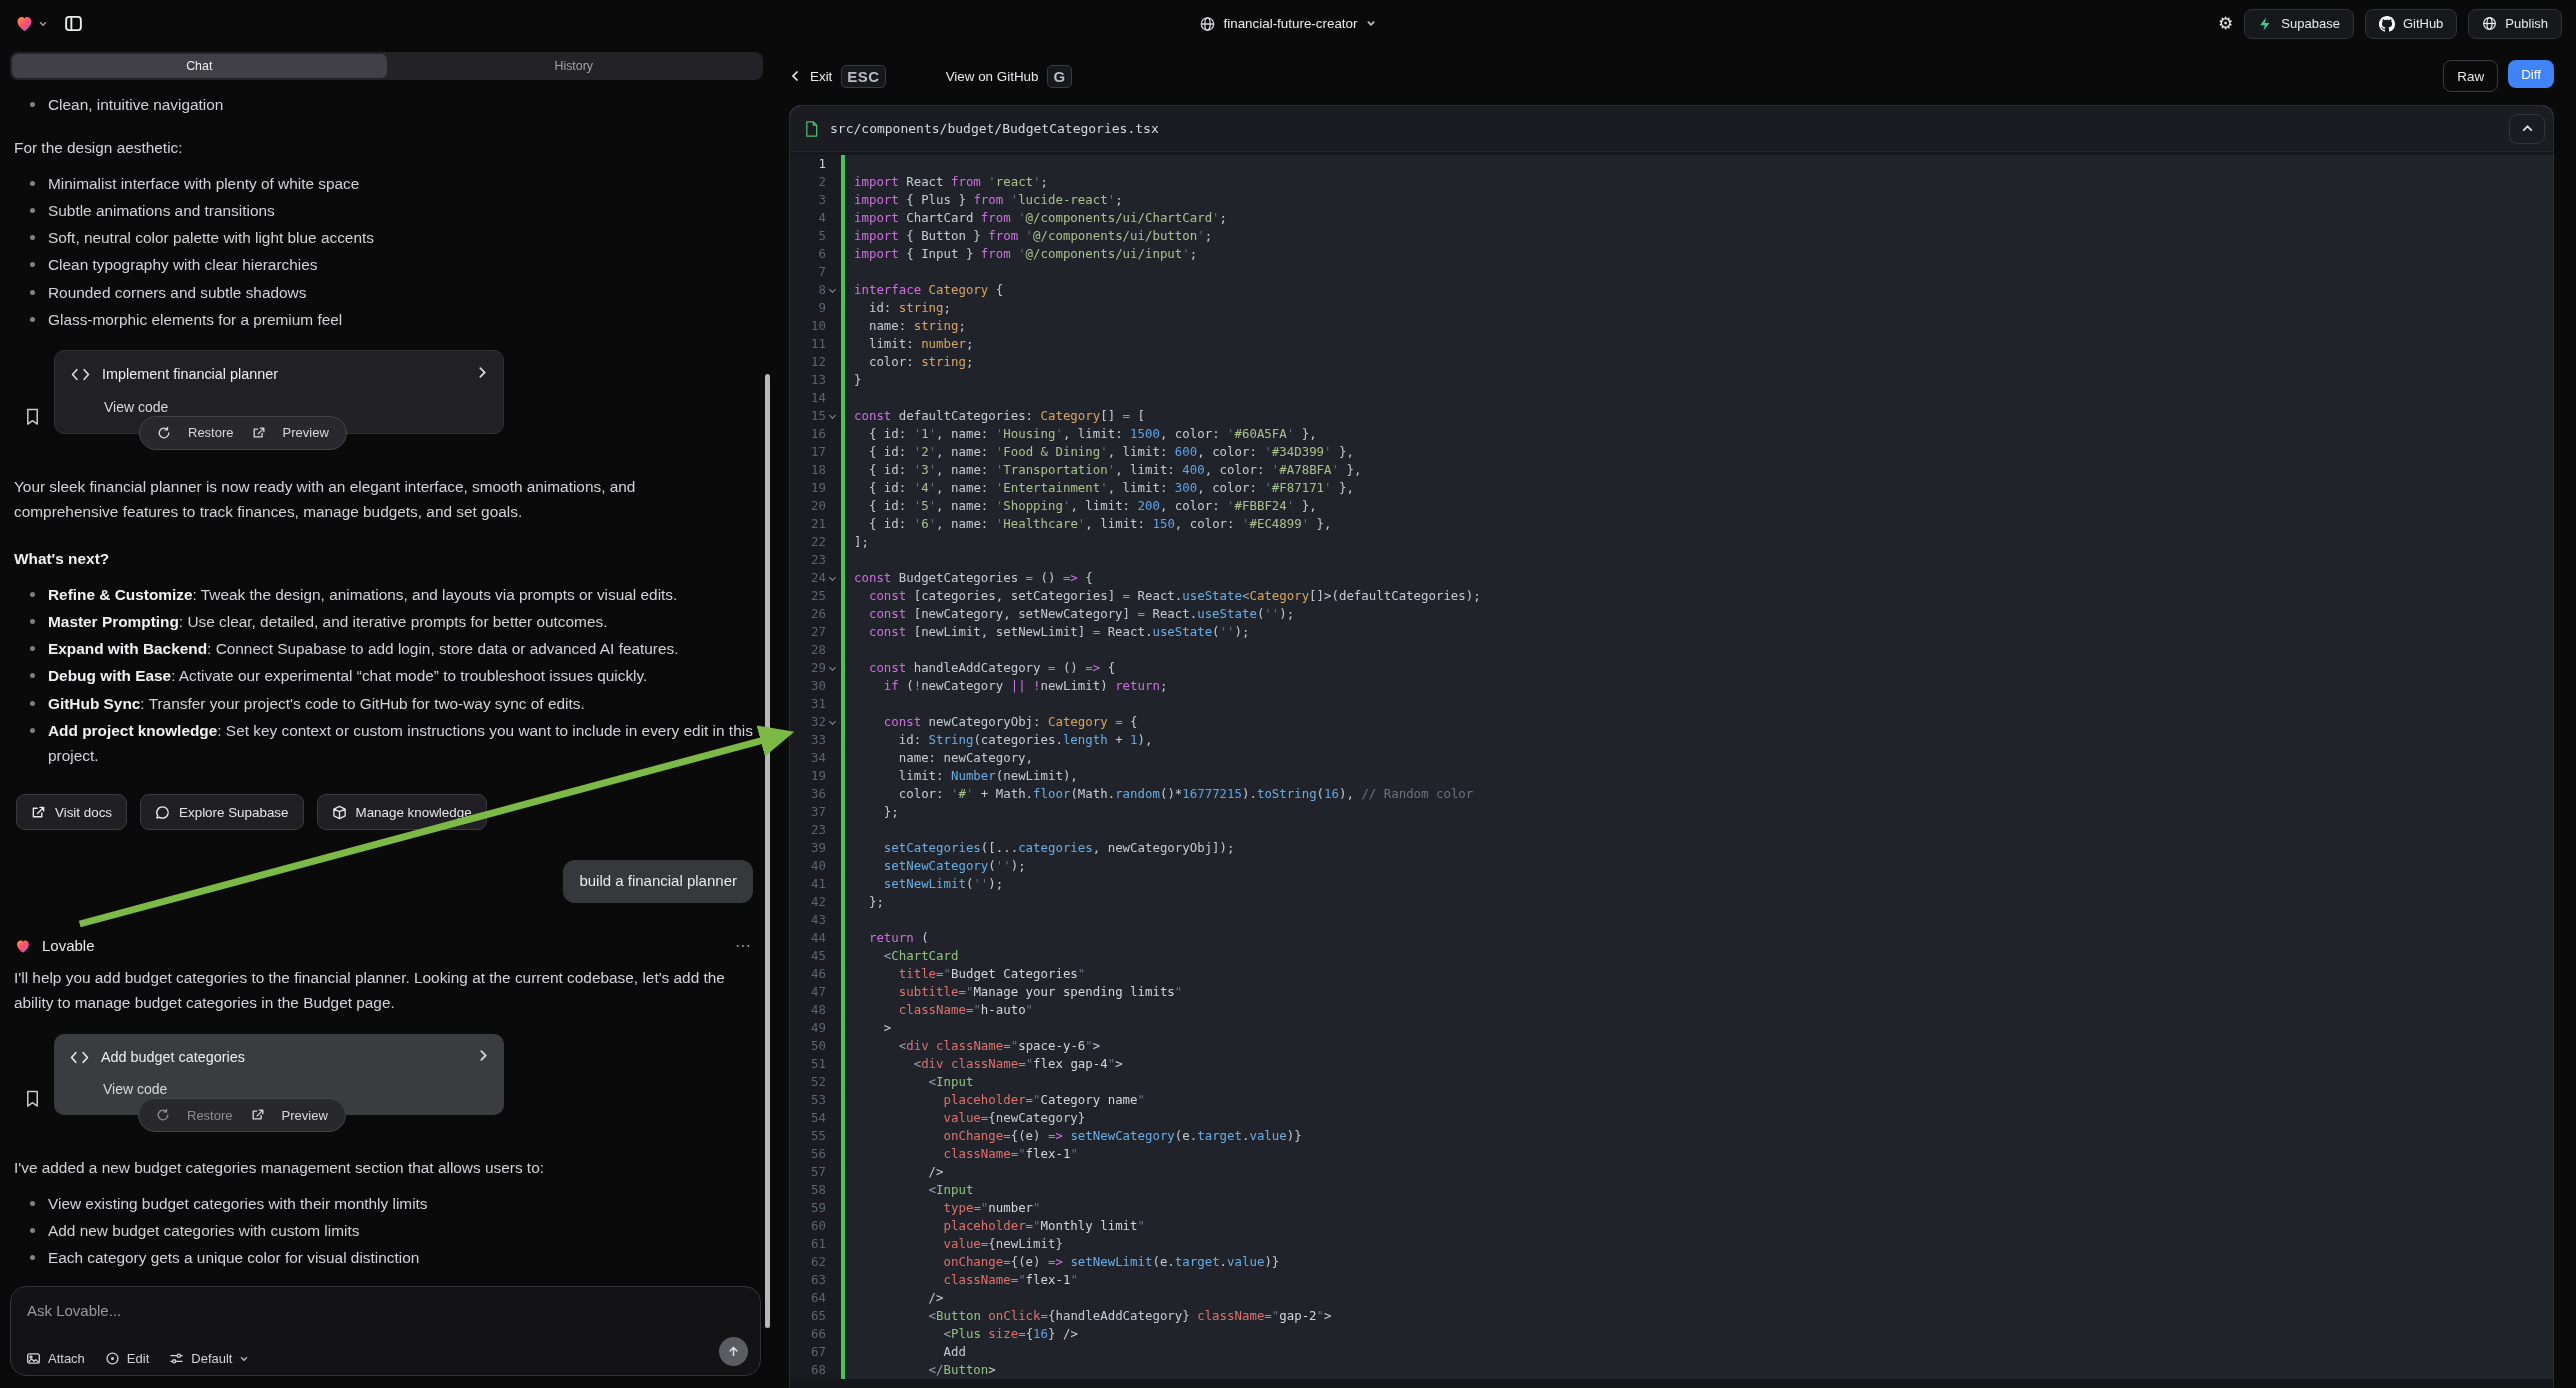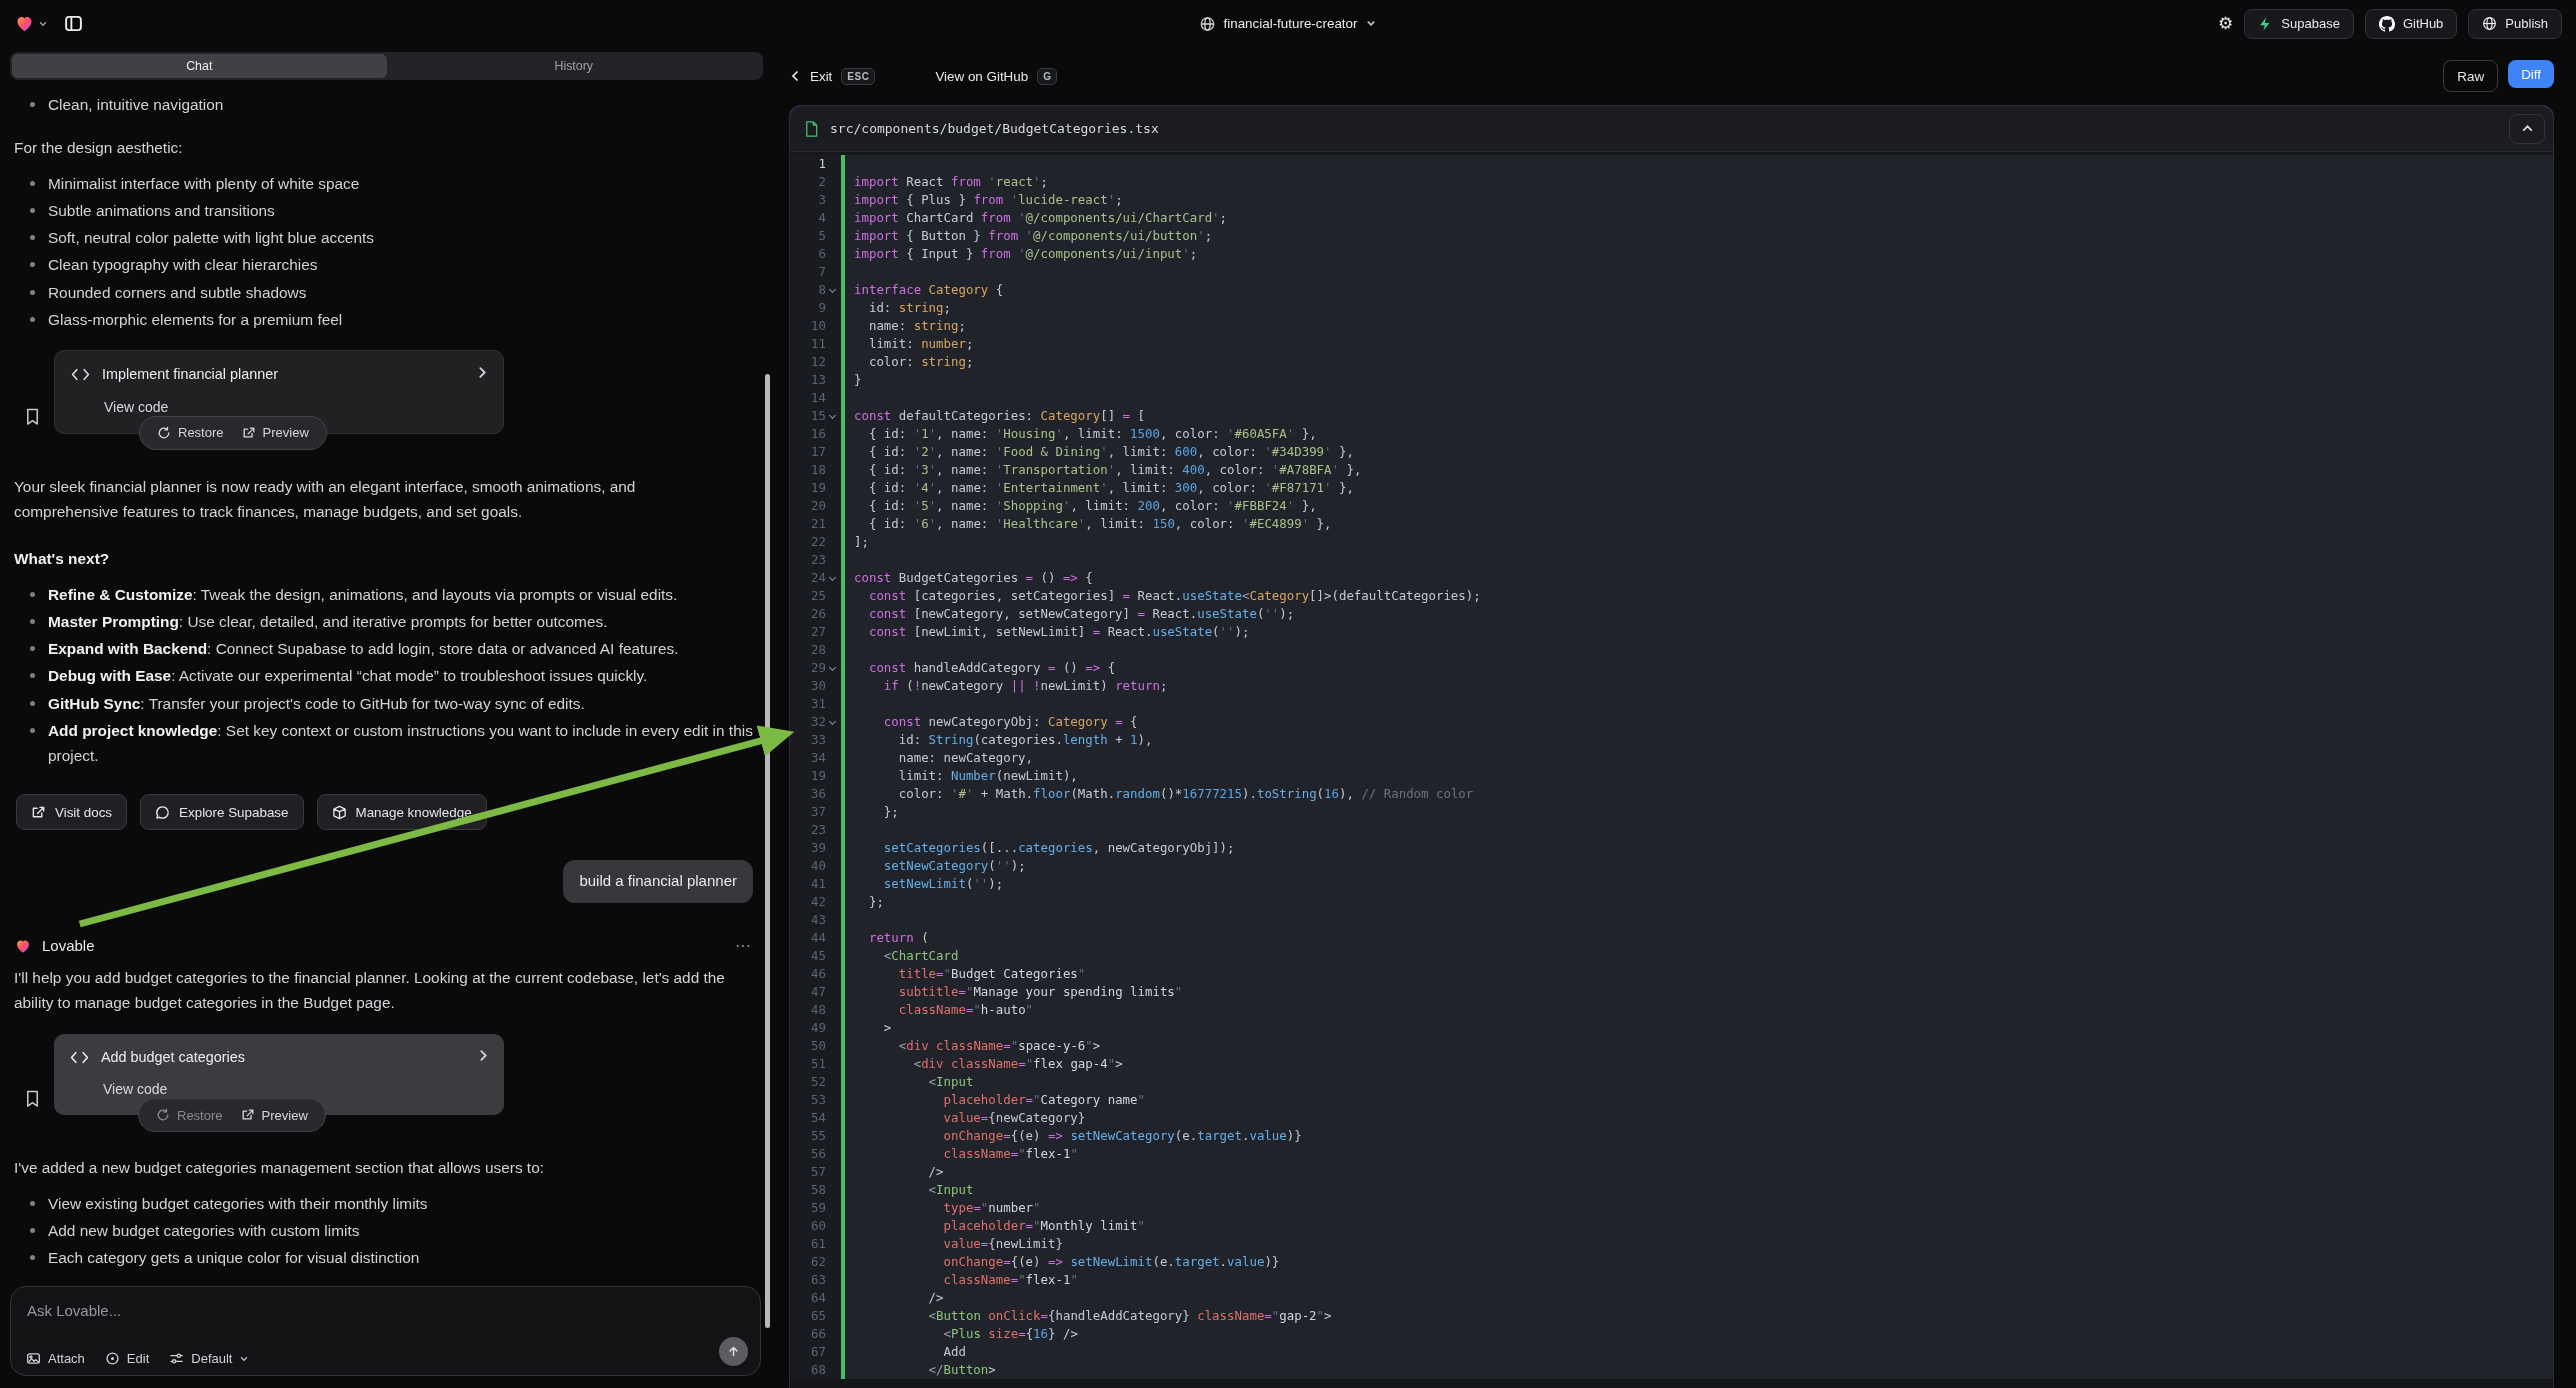--- a/index.html
+++ b/index.html
@@ -37,21 +37,21 @@
   
   .vcard { position:relative; display:flex; gap:13px; margin:18px 0 40px 10px; align-items:flex-end; }
   .bm { color:#c9cacd; margin-top:12px; }
   .vc-box { width:450px; border-radius:10px; padding:12px 14px 14px 16px; position:relative; }
   .vc-box.dim { background:#212124; border:1px solid #303033; }
   .vc-box.lit { background:#3b3c40; }
   .vc-row1 { display:flex; align-items:center; gap:12px; font-size:14.4px; color:#ededef; }
   .vc-row1 .chev { margin-left:auto; color:#d2d3d6; }
   .vc-action { margin:9px 0 0 33px; font-size:14px; color:#d8d9dc; cursor:pointer; }
   .pill { position:absolute; left:84px; bottom:-17px; height:34px; display:flex; align-items:center; background:#29292d; border:1px solid #434449; border-radius:18px; padding:0 8px; font-size:13px; }
-  .pill .pbtn { display:flex; align-items:center; gap:7px; padding:0 9px; cursor:pointer; color:#d6d7da; }
+  .pill .pbtn { display:flex; align-items:center; gap:17px; padding:0 9px; cursor:pointer; color:#d6d7da; }
   .pill .pbtn.dim { color:#8b8c91; }
 
   .quick-row { display:flex; gap:13px; margin:26px 0 0 2px; }
   .q-btn { display:flex; align-items:center; gap:9px; height:36px; padding:0 14px; background:#202024; border:1px solid #3a3b40; border-radius:9px; font-size:13.4px; color:#e5e6e9; cursor:pointer; }
 
   .user-bubble { margin-left:auto; width:fit-content; max-width:458px; background:#37383c; border-radius:12px; padding:9px 16px; font-size:15px; color:#e8e9eb; }
   .ub1 { margin-top:30px; }
 
   .assist-head { display:flex; align-items:center; gap:10px; margin:30px 0 4px 0; }
   .assist-head .nm { font-size:15px; color:#eaeaec; }
@@ -62,21 +62,21 @@
   .composer .ph { font-size:15px; color:#96989d; }
   .c-controls { position:absolute; left:15px; right:14px; bottom:9px; display:flex; align-items:center; gap:20px; font-size:13px; color:#d2d3d6; }
   .c-item { display:flex; align-items:center; gap:7px; cursor:pointer;margin-top:20px; }
   .send-btn { position:absolute; right:12px; bottom:9px; width:29px; height:29px; border-radius:50%; background:#5b5c61; display:flex; align-items:center; justify-content:center; color:#d9dadd; cursor:pointer; }
   .chat-scrollbar { position:absolute; right:3px; top:327px; width:5px; height:954px; background:#d7d7d9; border-radius:3px; opacity:.85; }
 
   
   .code-panel { flex:1; position:relative; padding:0 22px 0 16px; }
   .code-header { height:58px; display:flex; align-items:center; font-size:13.4px; color:#e8e9ec; gap:8px; }
   .hdr-group { display:flex; align-items:center; gap:9px; cursor:pointer; }
-  .kbd { font-size:10px; letter-spacing:0.5px; color:#b9bcc3; border:1px solid #3a3b41; background:#17181c; border-radius:5px; padding:2px 5px; font-weight:bold; }
+  .kbd { font-size:15px; letter-spacing:0.5px; color:#b9bcc3; border:1px solid #3a3b41; background:#17181c; border-radius:5px; padding:2px 5px; font-weight:bold; }
   .gap56 { width:44px; }
   .hdr-right { margin-left:auto; display:flex; gap:10px; }
   .btn-raw { height:32px; padding:0 13px; display:flex; align-items:center; border:1px solid #3a3b41; border-radius:8px; color:#e8e9ec; cursor:pointer; }
   .btn-diff { height:28px; padding:0 13px; display:flex; align-items:center; border-radius:8px; color:#fff; cursor:pointer; }
 
   .code-card { position:absolute; left:16px; right:22px; top:58px; bottom:0; border:1px solid #2b2c31; border-bottom:none; border-radius:12px 12px 0 0; background:#8b5cf6; display:flex; flex-direction:column; overflow:hidden; }
   .file-bar { flex:none; height:46px; background:#1b1c21; border-bottom:1px solid #26272c; display:flex; align-items:center; gap:11px; padding:0 8px 0 14px; font-family:"DejaVu Sans Mono", monospace; font-size:13px; color:#d6d9dd; }
   .collapse-btn { margin-left:auto; width:36px; height:30px; border:1px solid #33343a; border-radius:8px; display:flex; align-items:center; justify-content:center; color:#d6d9dd; cursor:pointer; }
   .code-area { flex:1; overflow:hidden; font-family:"DejaVu Sans Mono", monospace; font-size:12.4px; line-height:18px; padding-top:3px; background:#15161a; }
   .cl { display:flex; height:18px; white-space:pre; }

